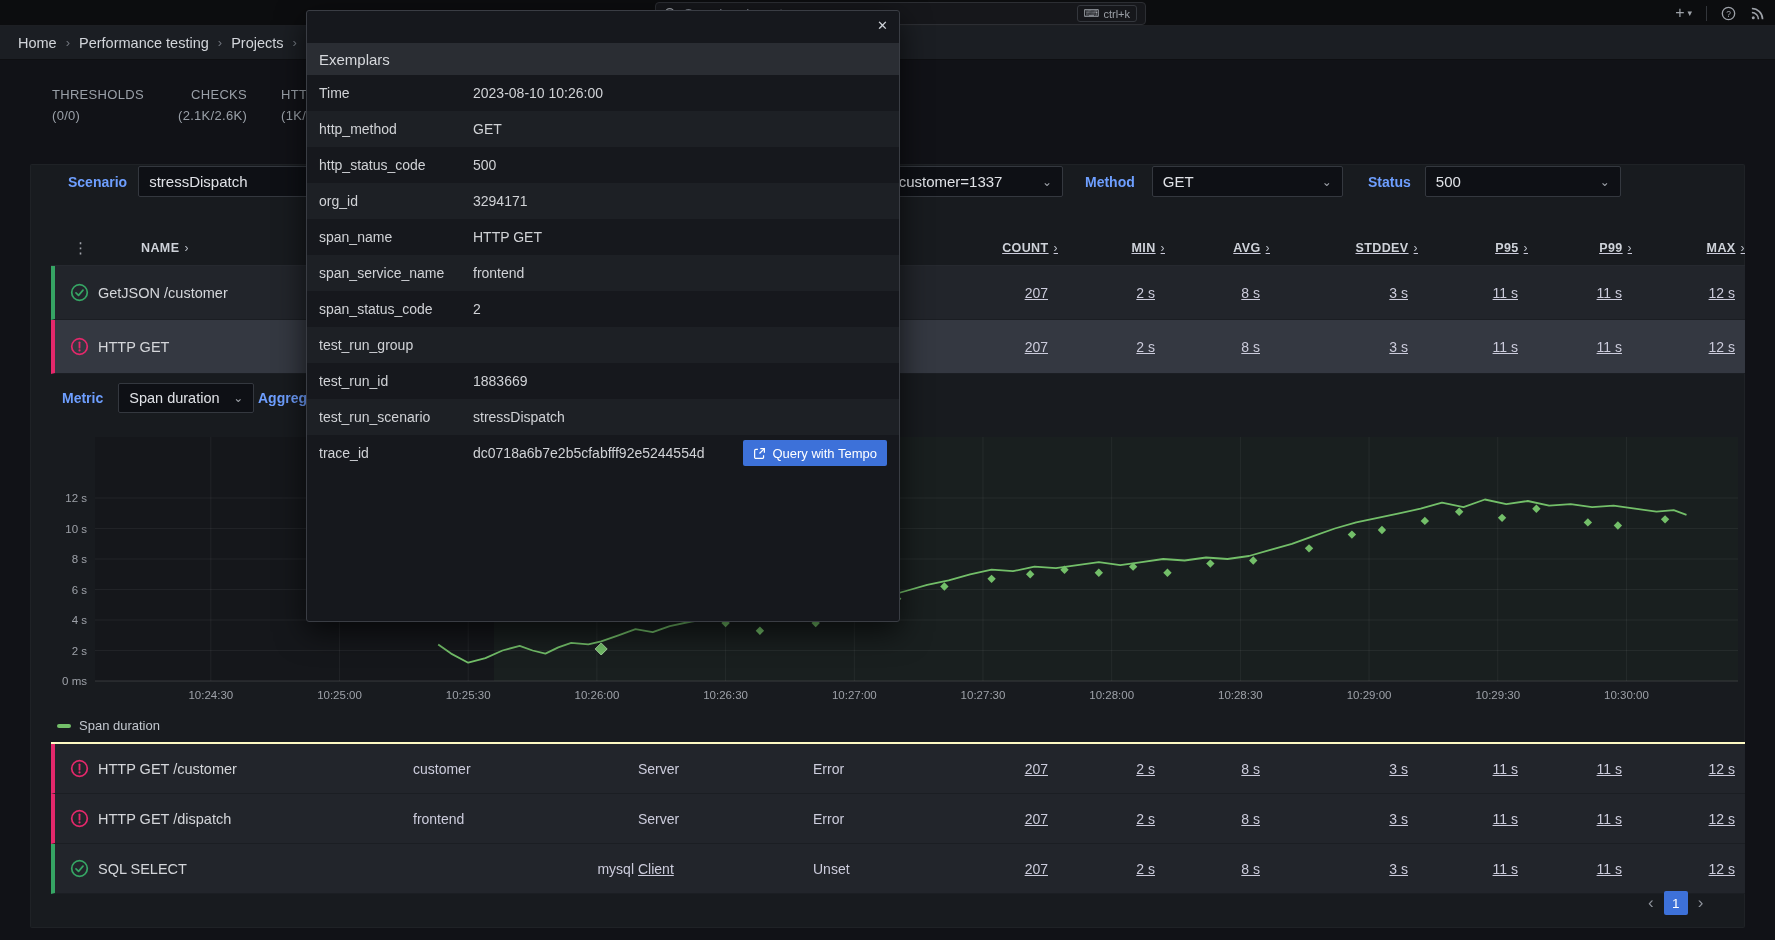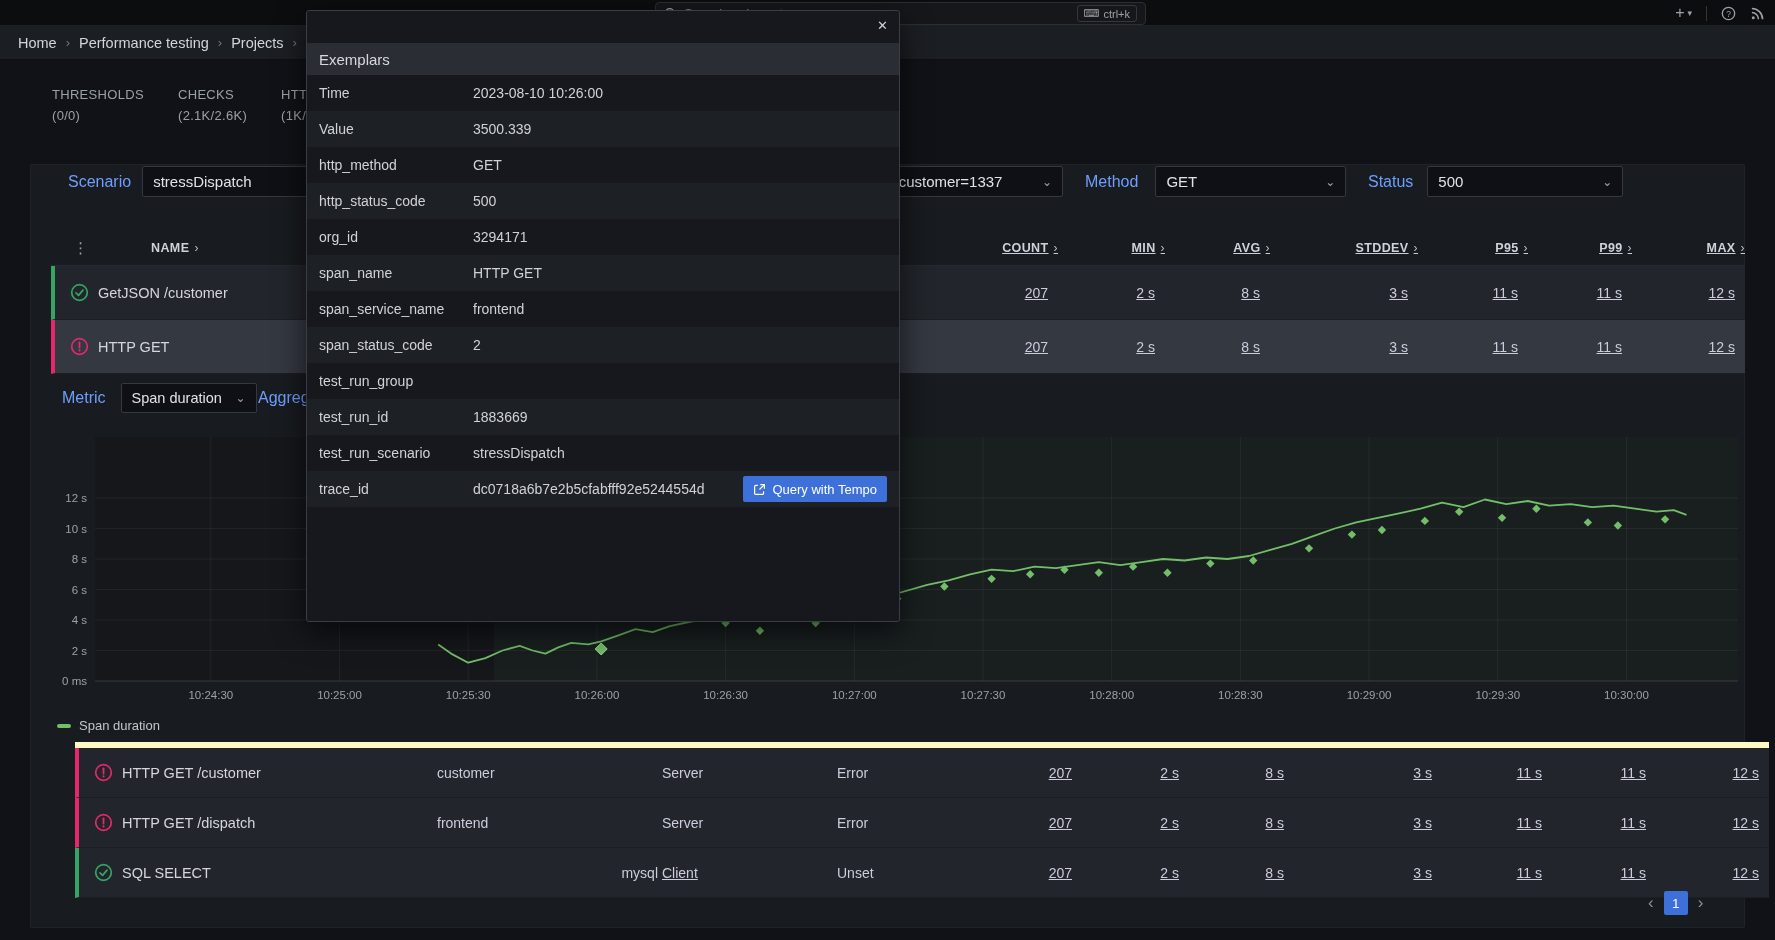--- a/index.html
+++ b/index.html
@@ -22,30 +22,30 @@
 
   
   .tabs{position:absolute;left:0;top:84px;width:900px;height:48px;}
   .tab{position:absolute;top:0;color:#9aa0a8;font-size:13px;letter-spacing:.3px;line-height:21px;cursor:pointer;white-space:nowrap;}
 
   
   .panel{position:absolute;left:30px;top:164px;width:1715px;height:764px;background:#181b1f;border:1px solid rgba(255,255,255,0.03);border-radius:2px;}
 
   
   .fgroup{position:absolute;height:31px;display:flex;align-items:center;}
-  .lbl{color:#6e9fff;font-size:16px;font-weight:400;white-space:nowrap;}
+  .lbl{color:#6e9fff;font-size:14px;font-weight:700;white-space:nowrap;}
   .dd{height:31px;background:#0e1015;border:1px solid #34383f;border-radius:2px;display:flex;align-items:center;padding:0 10px;gap:8px;overflow:hidden;}
   .dd .val{color:#e0e2e7;font-size:15px;white-space:nowrap;flex:1;}
   .dd .chev{color:#9da1a8;font-size:12px;flex:none;}
 
   
   .ttable{position:absolute;left:51px;width:1694px;}
   .thead{display:flex;align-items:center;height:36px;border-bottom:1px solid #26292f;padding-left:22px;}
   .thead .kebab{color:#9da1a8;font-size:15px;width:16px;cursor:pointer;}
-  .thead .hname{margin-left:18px;padding-left:44px;}
+  .thead .hname{margin-left:8px;padding-left:44px;}
   .hcell{font-size:12.5px;font-weight:700;color:#ced2d9;letter-spacing:.4px;display:flex;align-items:center;gap:5px;cursor:pointer;}
   .hsort{color:#b9bec7;font-size:12px;font-weight:400;}
   .ncell{display:flex;align-items:center;justify-content:flex-end;flex:none;text-decoration:underline;}
   .trow{display:flex;align-items:center;background:#22252b;border-bottom:1px solid #1b1e23;border-left:4px solid transparent;padding-left:14px;cursor:pointer;padding-right:10px;}
   .trow.sel{background:#343841;}
   .trow.ok{border-left-color:#36a564;}
   .trow.err{border-left-color:#e4286b;}
   .trow .nm{margin-left:9px;font-size:14.5px;color:#d4d6da;white-space:nowrap;overflow:hidden;}
   .trow .num{font-size:14px;color:#ccccdc;}
   .trow .xtra{font-size:14px;color:#ccccdc;flex:none;padding-left:4px;white-space:nowrap;}
@@ -123,21 +123,21 @@
     <span class="crumb-sep">›</span>
     <span class="crumb">Projects</span>
     <span class="crumb-sep">›</span>
   </nav>
 
   <div class="tabs">
     <div class="tab" style="left:52px;">
       <div>THRESHOLDS</div>
         <div>(0/0)</div>
     </div>
-    <div class="tab" style="left:178px;">
+    <div class="tab" style="left:178px;text-align:right;">
       <div>CHECKS</div>
         <div>(2.1K/2.6K)</div>
     </div>
     <div class="tab" style="left:281px;">
       <div>HTTP</div>
         <div>(1K/1.3K)</div>
     </div>
   </div>
 
   <section class="panel"></section>
@@ -340,21 +340,21 @@
         <path d="M 1579.8851174934725 91.25000000000001 L 1584.0851174934726 95.45000000000002 L 1579.8851174934725 99.65000000000002 L 1575.6851174934725 95.45000000000002 Z" fill="#73bf69"></path>
         <path d="M 1627.0731070496083 85.14999999999999 L 1631.2731070496084 89.35 L 1627.0731070496083 93.55 L 1622.8731070496083 89.35 Z" fill="#73bf69"></path>
         <path d="M 563.1984334203655 212.975 L 569.1984334203655 218.975 L 563.1984334203655 224.975 L 557.1984334203655 218.975 Z" fill="#73bf69" stroke="#a7d99f" stroke-width="1"></path>
       </svg>
   </div>
   <div class="legend">
     <span class="dash"></span>
     <span class="ltxt">Span duration</span>
   </div>
 
-  <div class="ttable" style="top:742px;border-top:6px solid #fef9c3;margin-left:24px;">
+  <div class="ttable" style="top:742px;border-top:2px solid #fef9c3;">
     <div id="bt-body">
         <div class="trow err" style="height: 50px;">
           <span class="icw">
             <svg width="19" height="19" viewBox="0 0 20 20">
               <circle cx="10" cy="10" r="8.2" fill="none" stroke="#e4286b" stroke-width="1.8"></circle>
               <line x1="10" y1="5.6" x2="10" y2="11.2" stroke="#e4286b" stroke-width="1.9" stroke-linecap="round"></line>
               <circle cx="10" cy="14.1" r="1.15" fill="#e4286b"></circle>
             </svg>
           </span>
           <span class="nm" style="width: 311px;">HTTP GET /customer</span>
@@ -419,24 +419,20 @@
 
   <div class="popup">
     <span class="p-close">✕</span>
     <div class="p-head">Exemplars</div>
     <div class="p-rows" id="popup-rows">
         <div class="p-row">
           <span class="p-key">Time</span>
           <span class="p-val">2023-08-10 10:26:00</span>
         </div>
         <div class="p-row">
-          <span class="p-key">Value</span>
-          <span class="p-val">3500.339</span>
-        </div>
-        <div class="p-row">
           <span class="p-key">http_method</span>
           <span class="p-val">GET</span>
         </div>
         <div class="p-row">
           <span class="p-key">http_status_code</span>
           <span class="p-val">500</span>
         </div>
         <div class="p-row">
           <span class="p-key">org_id</span>
           <span class="p-val">3294171</span>

